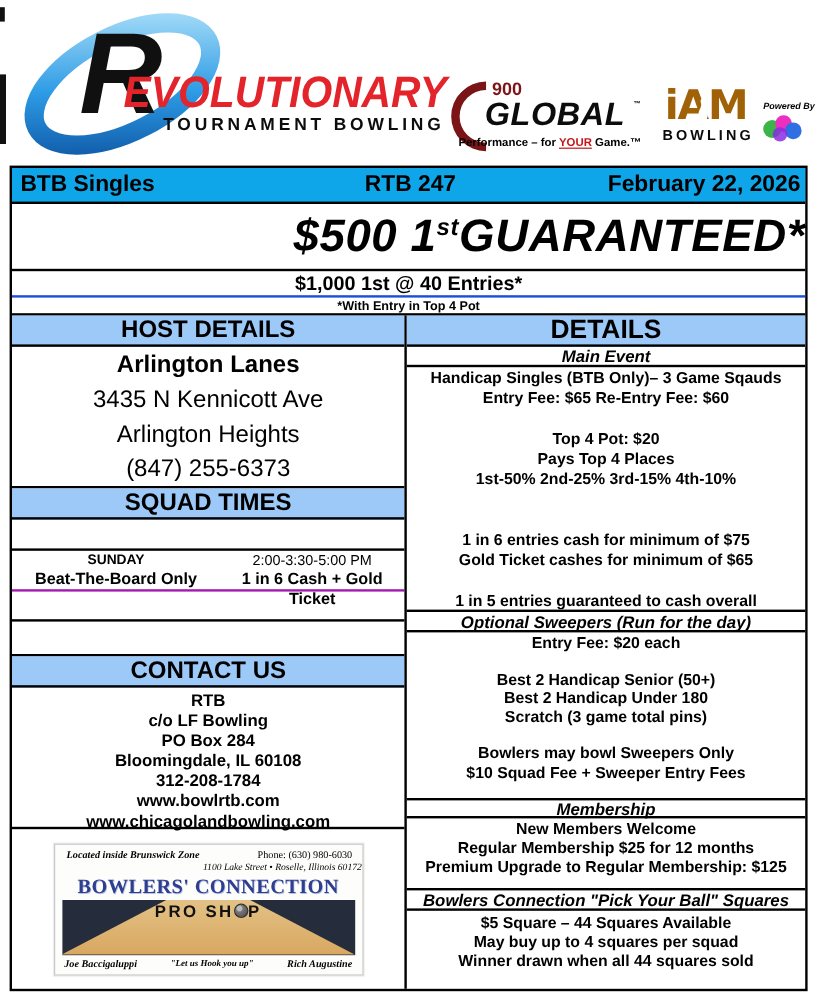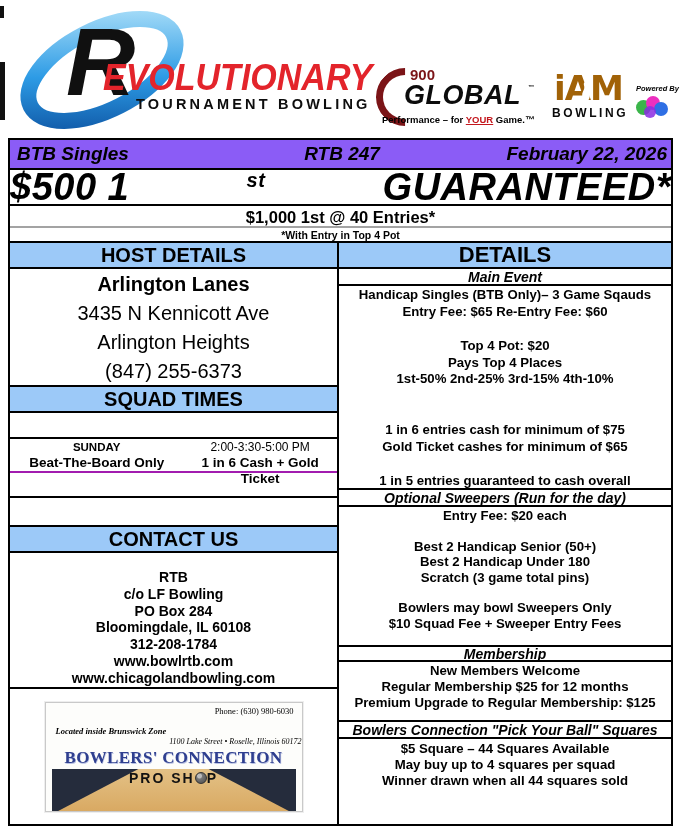--- a/index.html
+++ b/index.html
@@ -33,29 +33,29 @@
   .iam-pby { position:absolute; left:88px; top:10px; font-size:7.5px; font-weight:800; font-style:italic; white-space:nowrap; }
   .splat { position:absolute; left:88px; top:20px; width:36px; height:28px; }
   .splat i { position:absolute; border-radius:50%; display:block; }
   .splat .s1 { left:0; top:6px; width:15px; height:15px; background:#3bb54a; }
   .splat .s2 { left:10px; top:2px; width:14px; height:14px; background:#ec2fbf; }
   .splat .s3 { left:18px; top:8px; width:14px; height:14px; background:#2f6fe4; }
   .splat .s4 { left:8px; top:12px; width:12px; height:12px; background:#8a2be2; opacity:.85; }
 
   
   .sheet { position:absolute; left:8px; top:138px; width:665px; height:688px; border:2px solid #000; display:flex; flex-direction:column; background:#fff; }
-  .bluebar { background:#8b5cf6;font-style:italic; }
+  .bluebar { background:#0ea5e9; }
   .toprow { height:30px; display:flex; align-items:center; border-bottom:2px solid #000; font-size:19px; font-weight:700; }
   .toprow .c1 { flex:1.1; text-align:left; padding-left:7px; }
   .toprow .c2 { flex:1; text-align:center; }
   .toprow .c3 { flex:1.1; text-align:right; padding-right:4px; }
 
-  .banner { height:36px; border-bottom:2px solid #000; display:flex; align-items:center; justify-content:space-between; font-size:38px; font-weight:900; font-style:italic; letter-spacing:0.5px; }
+  .banner { height:56px; border-bottom:2px solid #000; display:flex; align-items:center; justify-content:flex-end; font-size:38px; font-weight:900; font-style:italic; letter-spacing:0.5px; }
   .banner sup { font-size:20px; font-weight:900; margin-top:-14px; }
-  .subbanner { height:22px; border-bottom:2px solid #a3a3a3; text-align:center; font-size:16.5px; font-weight:700; line-height:22px; }
+  .subbanner { height:22px; border-bottom:2px solid #1d4ed8; text-align:center; font-size:16.5px; font-weight:700; line-height:22px; }
   .noterow { height:15px; border-bottom:2px solid #000; text-align:center; font-size:10.5px; font-weight:700; line-height:14px; }
 
   .cols { flex:1; display:flex; min-height:0; }
   .colL { width:327px; display:flex; flex-direction:column; }
   .colR { flex:1; border-left:2px solid #000; display:flex; flex-direction:column; }
 
   .secbar { height:26px; border-bottom:2px solid #000; text-align:center; font-size:20px; font-weight:800; line-height:25px; background:#9cc9f8; }
   .hostbox { height:118px; border-bottom:2px solid #000; text-align:center; padding-top:1px; }
   .hostbox .hname { font-size:20px; font-weight:700; line-height:29px; }
   .hostbox .hline { font-size:20px; font-weight:400; line-height:29px; }
@@ -64,27 +64,27 @@
   .emptyrow2 { height:25px; border-bottom:2px solid #000; }
   .emptyrow3 { height:29px; border-bottom:2px solid #000; }
 
   .squadrow { height:34px; border-bottom:2px solid #a21caf; padding-top:1px; }
   .squadline { display:grid; grid-template-columns:53% 47%; }
   .squadline > div { text-align:center; }
   .sq-day { font-size:11.5px; font-weight:700; line-height:15px; }
   .sq-time { font-size:12px; font-weight:500; line-height:15px; }
   .sq-b { font-size:13.5px; font-weight:700; line-height:16px; }
 
-  .contactbox { height:136px; border-bottom:2px solid #000; text-align:center; padding-top:16px; }
+  .contactbox { height:118px; border-bottom:2px solid #000; text-align:center; padding-top:2px; }
   .contactbox div { font-size:14px; font-weight:700; line-height:16.8px; }
 
   .cardbox { flex:1; display:flex; align-items:center; justify-content:center; }
   .bizcard { width:258px; height:110px; background:#fdfdfb; border:1px solid #c9c9c9; box-shadow:0 0 0 1px #eee; position:relative; font-family:"Liberation Serif", serif; overflow:hidden; }
   .bc-row1 { display:flex; justify-content:space-between; padding:3px 8px 0 10px; font-size:8.5px; }
-  .bc-located { font-style:italic; font-weight:600;margin-top:20px; }
+  .bc-located { font-style:italic; font-weight:600; }
   .bc-phone { font-weight:500; }
   .bc-row2 { text-align:right; font-size:8px; font-style:italic; margin-top:1px; }
   .bc-name { text-align:center; font-size:17px; font-weight:700; color:#2f3f8f; letter-spacing:0.3px; margin-top:2px; text-shadow:0.6px 0.6px 0 #b9c2e4; white-space:nowrap; }
   .bc-lane { position:relative; height:46px; margin:1px 6px 0 6px; background:#252c3c; }
   .bc-wood { position:absolute; inset:0; background:linear-gradient(#e3c186,#d8a75f); clip-path:polygon(36% 0, 64% 0, 100% 100%, 0 100%); }
   .bc-pro { position:absolute; top:1px; width:100%; text-align:center; font-family:"Liberation Sans", sans-serif; font-size:14px; font-weight:800; letter-spacing:2px; color:#111; }
   .ball { display:inline-block; width:12px; height:12px; border-radius:50%; background:radial-gradient(circle at 35% 30%, #bbb 0 2px, #777 3px, #4a4a4a); border:1px solid #333; vertical-align:-1px; }
   .bc-row3 { display:flex; justify-content:space-between; padding:2px 8px 0 8px; font-size:8.5px; font-style:italic; font-weight:600; }
   .bc-slogan { font-size:7.5px; }
 

